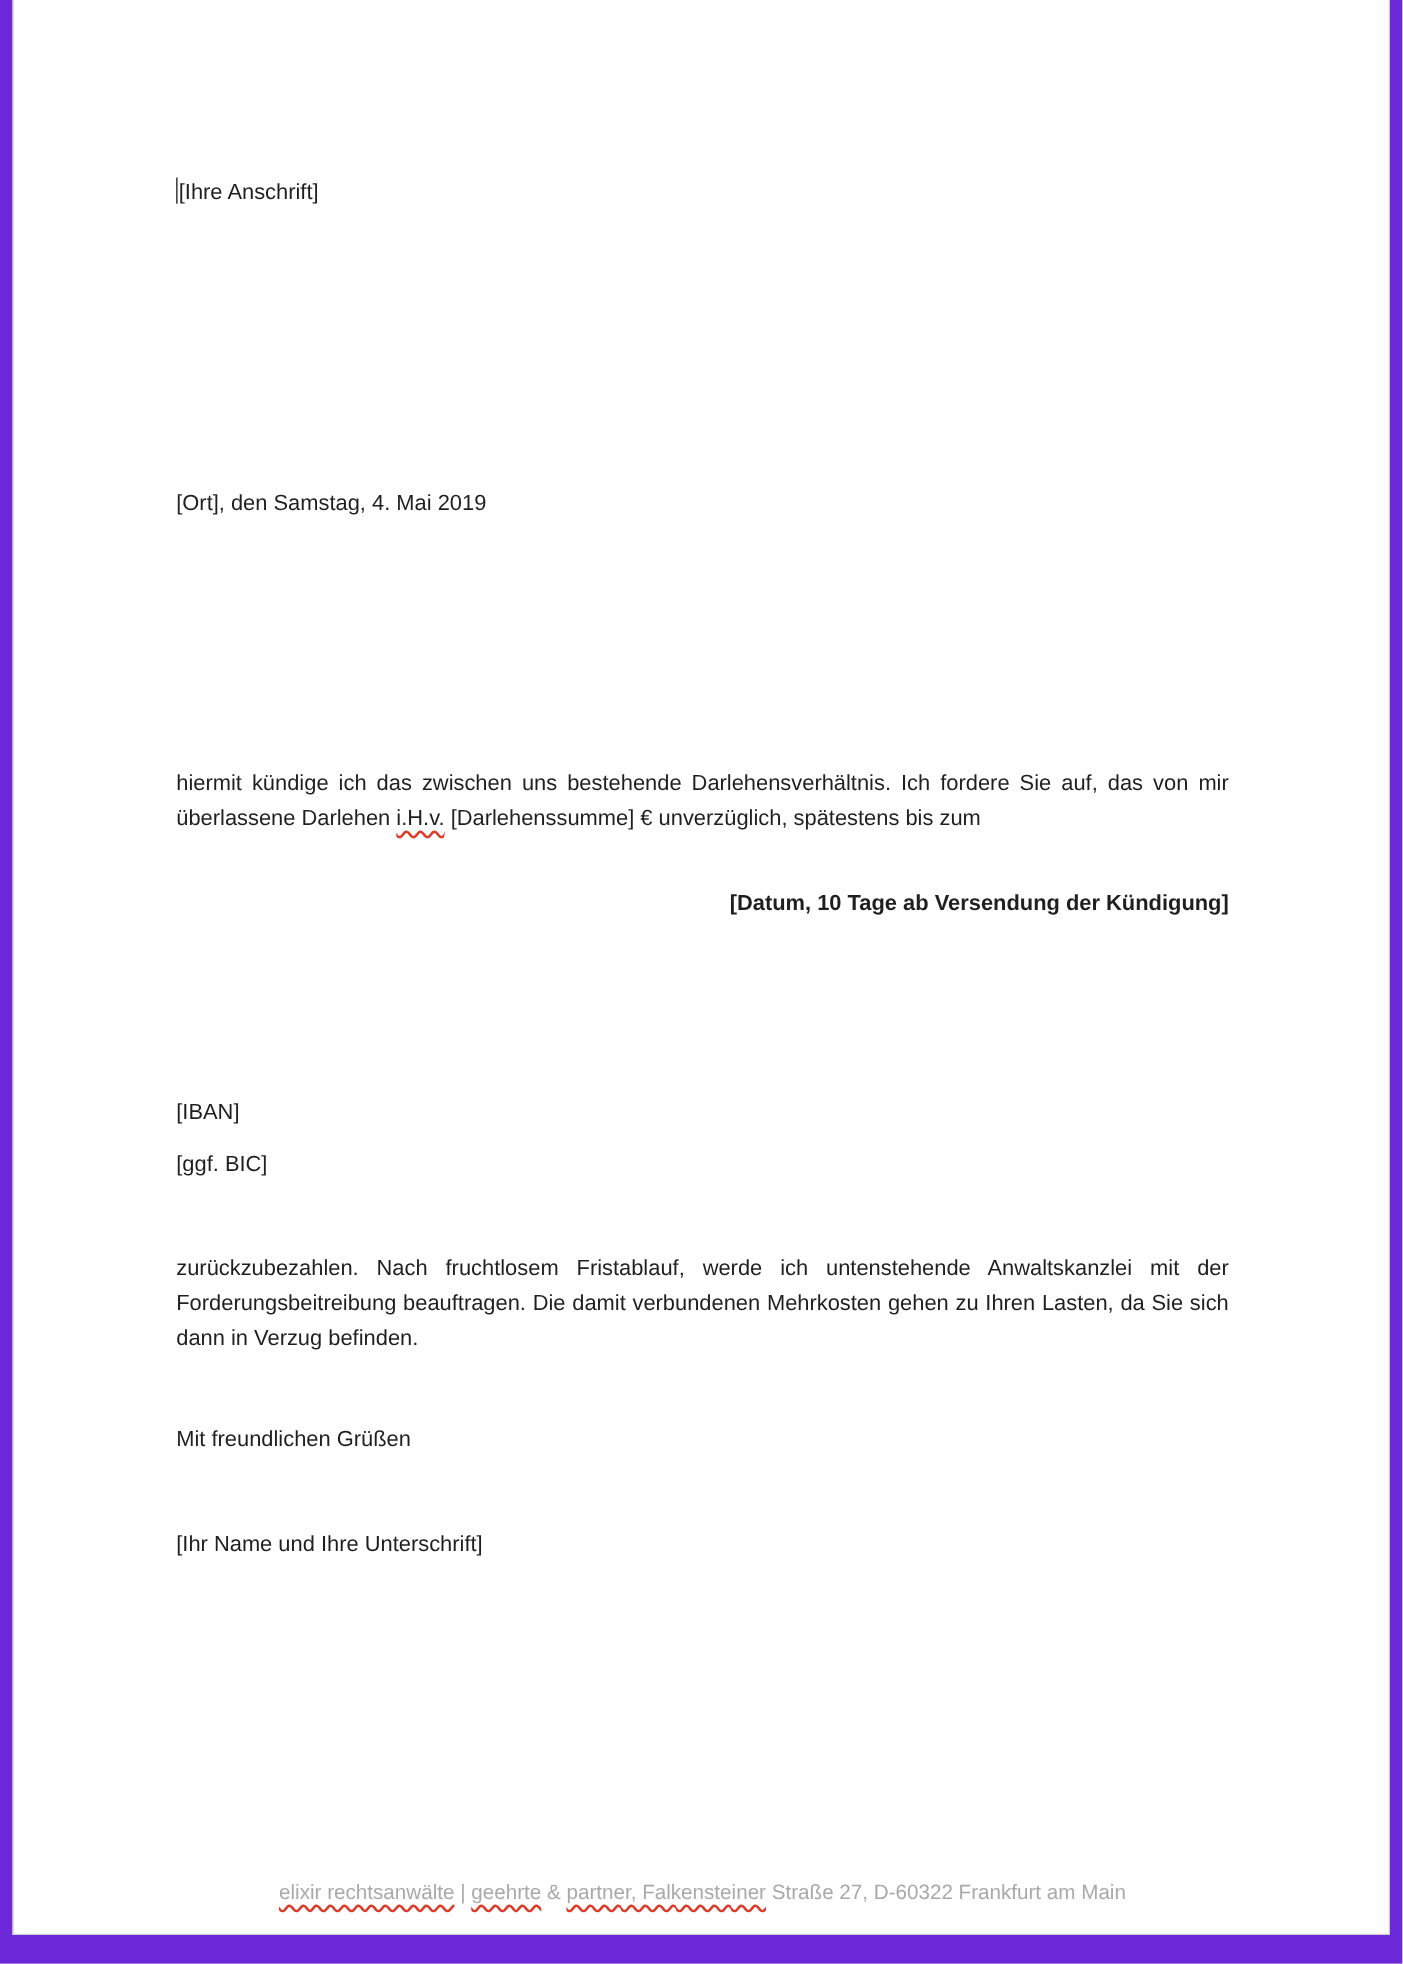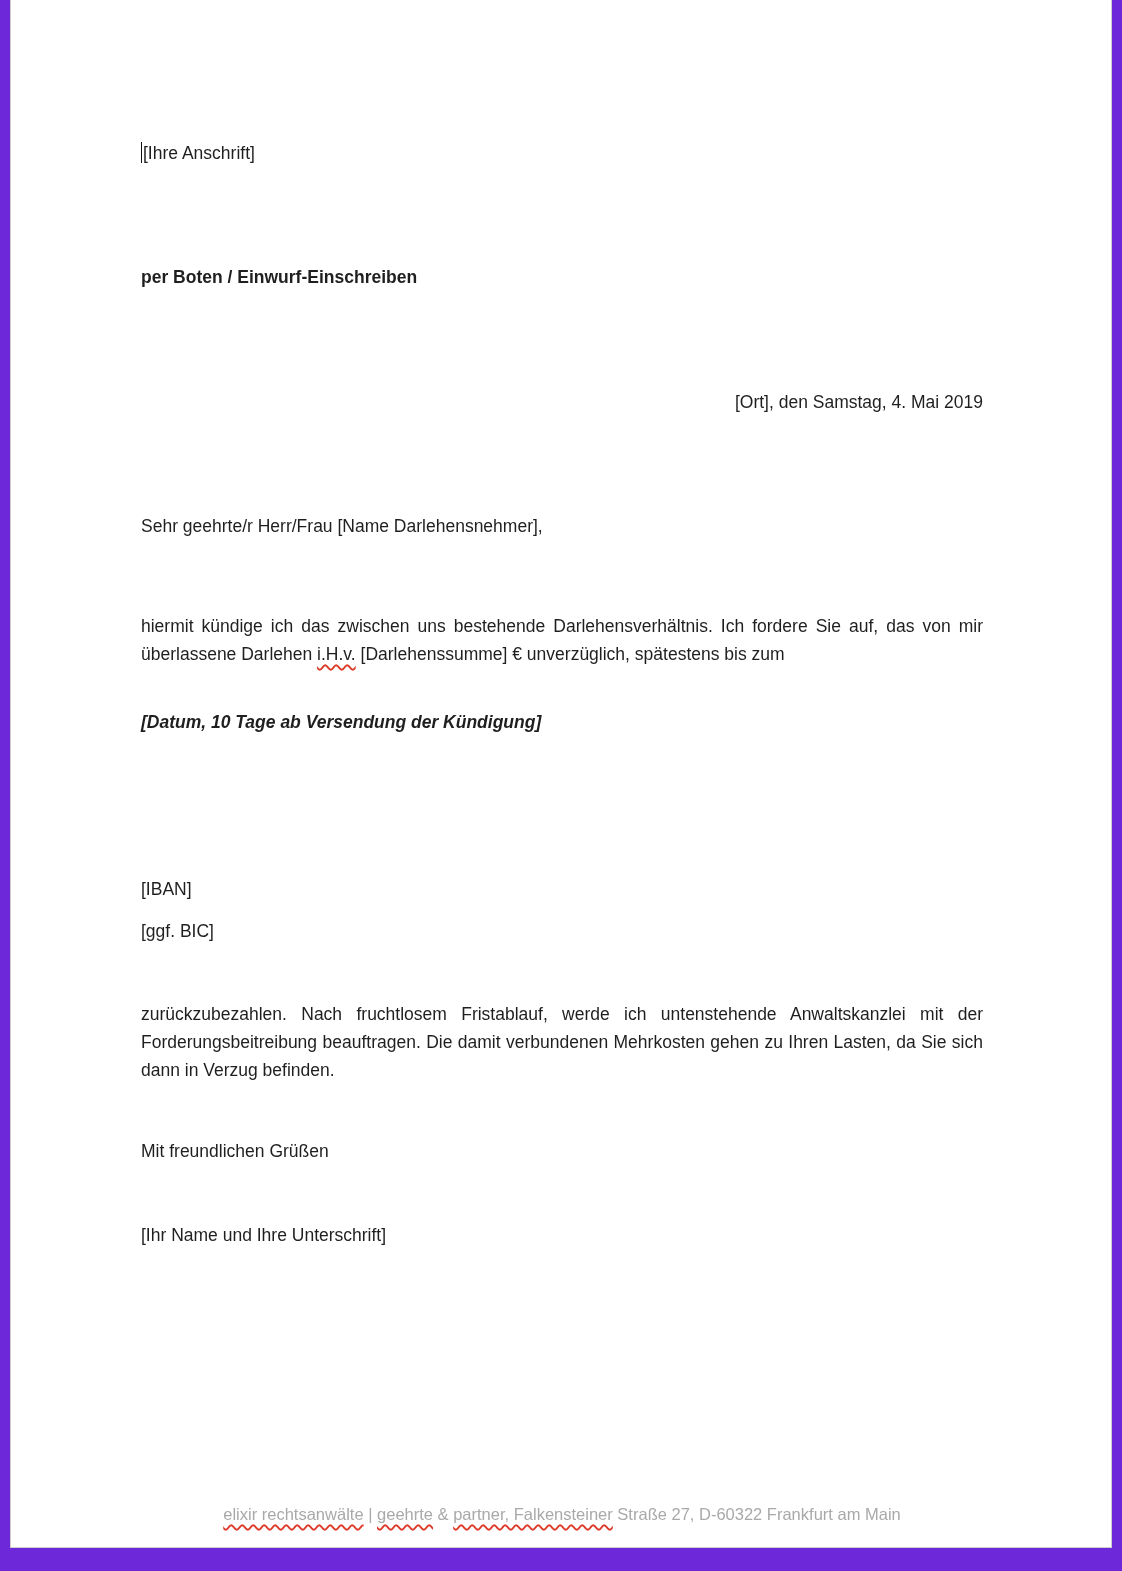--- a/index.html
+++ b/index.html
@@ -39,22 +39,22 @@
     border: 1px solid #cdcdcd;
     border-top: none;
     color: #1f1f1f;
     font-size: 17.5px;
     line-height: 28px;
   }
 
   .block { position: absolute; left: 130px; width: 842px; }
 
   .bold    { font-weight: bold; }
-  .center  { text-align: left; font-style: italic; }
-  .right   { text-align: right; }
+  .center  { text-align: right; }
+  .right   { }
   .justify { text-align: justify; }
 
   .cursor {
     display: inline-block;
     width: 0;
     border-left: 1.5px solid #111;
     height: 21px;
     vertical-align: text-bottom;
     margin-right: 1px;
   }
@@ -90,26 +90,24 @@
 
   <div class="ui-fragment left"></div>
   <div class="ui-fragment right"></div>
 
   <div class="paper">
 
     <div class="block" style="top:139px">
       <span class="cursor"></span><span>[Ihre Anschrift]</span>
     </div>
 
-    <div class="block bold" style="top:263px">per Boten / Einwurf-Einschreiben</div>
 
 
     <div class="block right" style="top:388px">[Ort], den Samstag, 4. Mai 2019</div>
 
-    <div class="block" style="top:512px">Sehr geehrte/r Herr/Frau [Name Darlehensnehmer],</div>
 
     <div class="block justify" style="top:612px">
       <span>hiermit kündige ich das zwischen uns bestehende Darlehensverhältnis. Ich fordere Sie auf, das von mir überlassene Darlehen </span><span class="spell-error">i.H.v.</span><span> [Darlehenssumme] € unverzüglich, spätestens bis zum</span>
     </div>
 
     <div class="block center bold" style="top:708px">[Datum, 10 Tage ab Versendung der Kündigung]</div>
 
 
 
     <div class="block" style="top:875px">[IBAN]</div>

